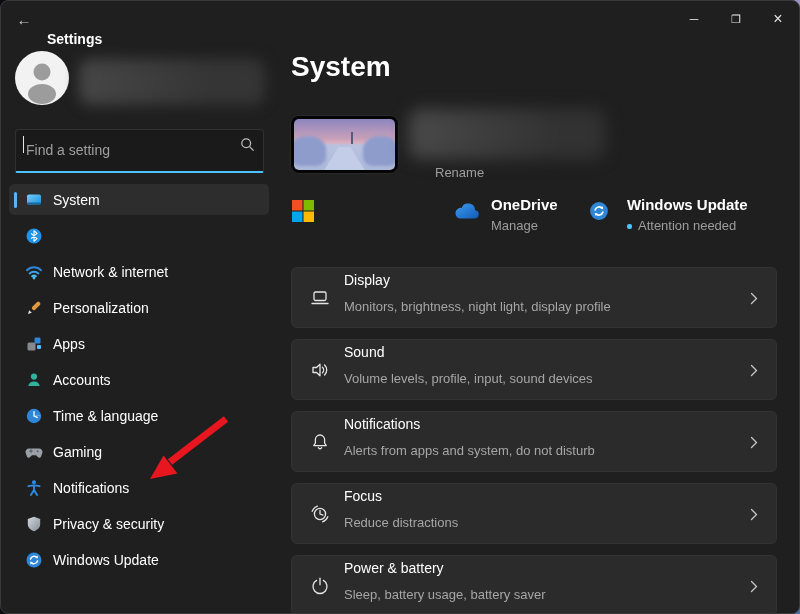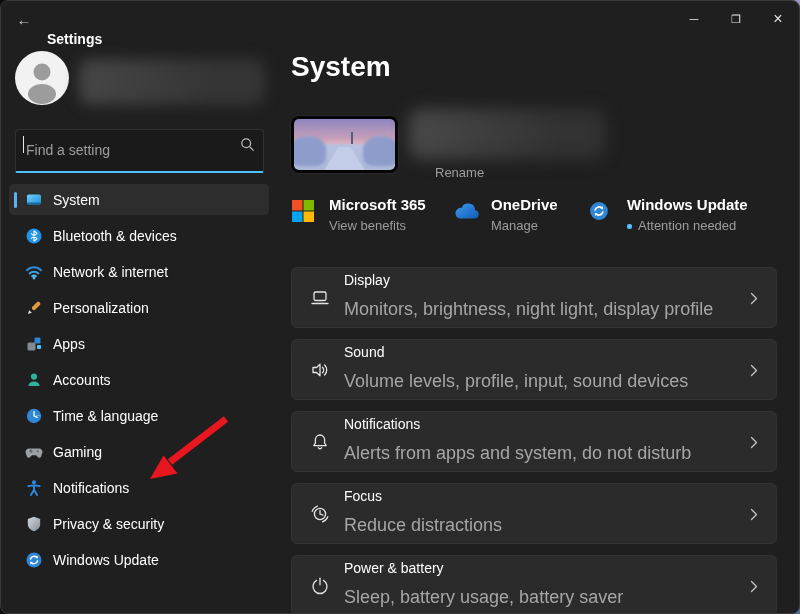--- a/index.html
+++ b/index.html
@@ -79,21 +79,21 @@
   .status-text { margin-left:38px; }
   .status-title { color:#ffffff; font-size:15px; font-weight:700; line-height:22px; white-space:nowrap; }
   .status-sub { color:#9d9d9d; font-size:13px; line-height:20px; white-space:nowrap; display:flex; align-items:center; }
   .alert-dot { width:5px; height:5px; border-radius:2px; background:#4cc2ff; margin-right:6px; display:inline-block; }
 
   .cards { position:absolute; left:290px; top:266px; width:486px; display:flex; flex-direction:column; gap:11px; }
   .card { position:relative; height:61px; background:#2b2b2b; border:1px solid #333333; border-radius:6px; }
   .card-ico { position:absolute; left:17px; top:19px; width:22px; height:22px; display:flex;
               align-items:center; justify-content:center; }
   .card-title { position:absolute; left:52px; top:4px; color:#ffffff; font-size:14px; }
-  .card-sub { position:absolute; left:52px; top:31px; color:#a6a6a6; font-size:18px; white-space:nowrap; }
+  .card-sub { position:absolute; left:52px; top:31px; color:#a6a6a6; font-size:13px; white-space:nowrap; }
   .chev { position:absolute; right:18px; top:24px; }
 
   .arrow-overlay { position:absolute; inset:0; pointer-events:none; z-index:60; }
 </style>
 </head>
 <body>
 
 <div class="corner-tr"></div>
 <div class="corner-br"></div>
 
@@ -153,21 +153,20 @@
       <span class="nav-label">System</span>
     </div>
 
     <div class="nav-item">
       <span class="nav-ico">
         <svg width="18" height="18" viewBox="0 0 18 18">
           <circle cx="9" cy="9" r="7.5" fill="#1e93e8"></circle>
           <path d="M9 3.6 V14.4 M9 3.6 L12 6.3 L6 11.7 M9 14.4 L12 11.7 L6 6.3" stroke="#ffffff" stroke-width="1.1" fill="none" stroke-linejoin="round"></path>
         </svg>
       </span>
-      <span class="nav-label">Bluetooth &amp; devices</span>
     </div>
 
     <div class="nav-item">
       <span class="nav-ico">
         <svg width="18" height="18" viewBox="0 0 18 18">
           <path d="M2 7.2 A10 10 0 0 1 16 7.2" fill="none" stroke="#2f86d6" stroke-width="2" stroke-linecap="round"></path>
           <path d="M4.6 10.4 A6.5 6.5 0 0 1 13.4 10.4" fill="none" stroke="#3fa3ec" stroke-width="2" stroke-linecap="round"></path>
           <path d="M7.1 13.2 A3.2 3.2 0 0 1 10.9 13.2" fill="none" stroke="#4cc2ff" stroke-width="2" stroke-linecap="round"></path>
           <circle cx="9" cy="15" r="1.4" fill="#4cc2ff"></circle>
         </svg>
@@ -283,26 +282,20 @@
 
   <div class="status-item" style="left:290px;">
     <span class="status-icon">
       <svg width="24" height="24" viewBox="0 0 24 24">
         <rect x="1" y="1" width="10.5" height="10.5" fill="#f25022"></rect>
         <rect x="12.5" y="1" width="10.5" height="10.5" fill="#7fba00"></rect>
         <rect x="1" y="12.5" width="10.5" height="10.5" fill="#00a4ef"></rect>
         <rect x="12.5" y="12.5" width="10.5" height="10.5" fill="#ffb900"></rect>
       </svg>
     </span>
-    <div class="status-text">
-      <div class="status-title">Microsoft 365</div>
-      <div class="status-sub">
-          <span>View benefits</span>
-        </div>
-    </div>
   </div>
 
   <div class="status-item" style="left:452px;">
     <span class="status-icon" style="top:9px;">
       <svg width="28" height="18" viewBox="0 0 28 18">
         <defs>
             <linearGradient id="gcl" x1="0" y1="0" x2="1" y2="1">
           <stop offset="0" stop-color="#3f9bef"></stop>
               <stop offset="1" stop-color="#0f5bb5"></stop>
             </linearGradient>

